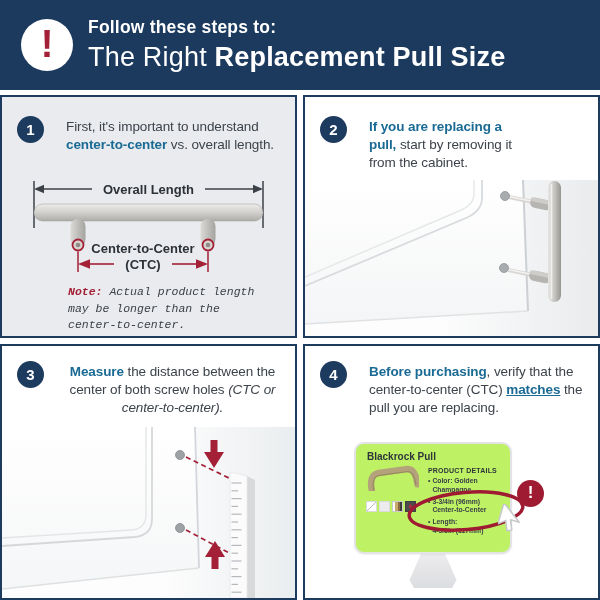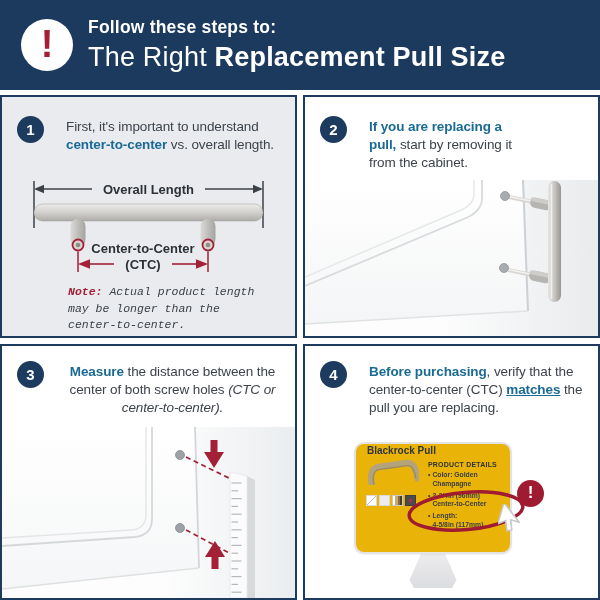--- a/index.html
+++ b/index.html
@@ -43,23 +43,23 @@
   .diagram1{position:absolute;left:8px;top:81px;width:277px;height:112px;}
   .note{position:absolute;left:66px;top:187px;width:192px;margin:0;
         font-size:11.5px;font-style:italic;line-height:1.45;color:#3c4148;font-family:Liberation Mono, monospace;}
   .note-b{color:#a32036;font-weight:700;}
 
   
   .illus2{position:absolute;left:0;bottom:0;width:293px;height:156px;}
   .illus3{position:absolute;left:0;bottom:0;width:293px;height:171px;}
 
   
-  .monitor{position:absolute;left:49px;top:96px;width:158px;height:112px;background:#eab308;
+  .monitor{position:absolute;left:49px;top:96px;width:158px;height:112px;background:#bef264;
            border:2px solid #e3e3e5;border-radius:10px;box-sizing:border-box;z-index:1;
-           padding:0 7px 0 9px;box-shadow:0 1px 2px rgba(0,0,0,.06);}
+           padding:6px 7px 0 9px;box-shadow:0 1px 2px rgba(0,0,0,.06);}
   .m-title{font-size:10px;font-weight:700;color:#2f353b;margin:1px 0 3px 2px;}
   .m-row{display:flex;gap:5px;}
   .m-left{width:58px;flex:0 0 auto;}
   .thumbs{display:flex;gap:2px;margin-top:6px;margin-left:1px;}
   .thumb{width:11px;height:11px;border:1px solid #d9dadc;box-sizing:border-box;background:#fff;}
   .thumb.t1{background:linear-gradient(135deg,#fff 45%,#b9bcbf 45%,#b9bcbf 55%,#fff 55%);}
   .thumb.t2{background:#ececee;}
   .thumb.t3{background:linear-gradient(90deg,#fff 0 25%,#c9a96a 25% 50%,#8a6b42 50% 75%,#3c3c3c 75% 100%);border-color:#c9cacb;}
   .thumb.t4{background:radial-gradient(circle at 50% 50%,#a33240 0 2px,#4b4b4d 2px);border-color:#3f3f41;}
   .m-details-h{font-size:7px;font-weight:700;color:#2f353b;letter-spacing:.2px;margin:2px 0 3px 0;}

